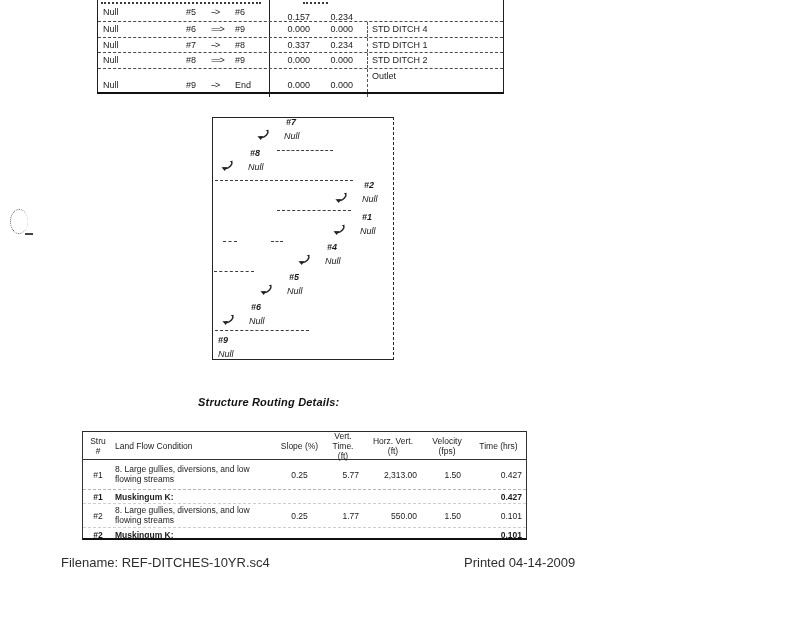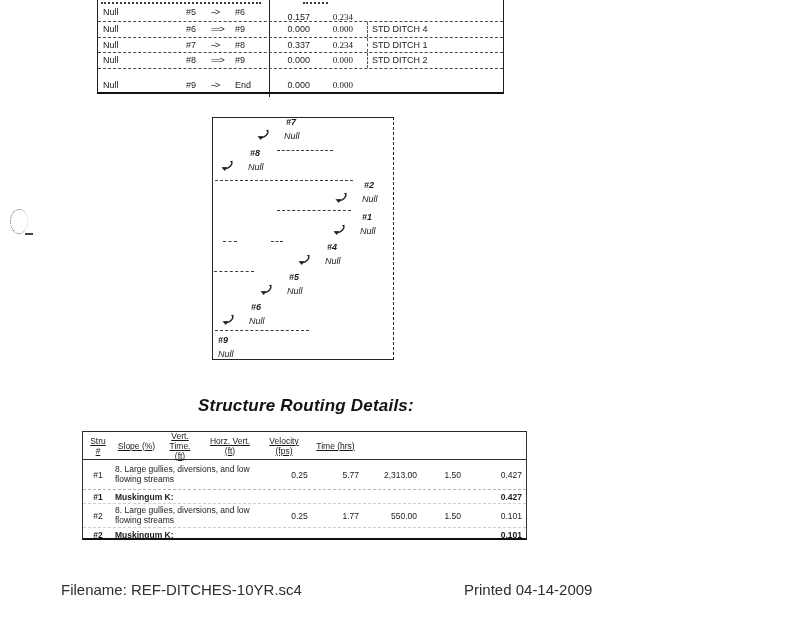--- a/index.html
+++ b/index.html
@@ -13,21 +13,21 @@
     border-left:1.5px solid #1f1f1f;border-right:1.5px solid #1f1f1f;
     border-bottom:2px solid #111;font-size:9px;
   }
   .net-row{display:flex;width:100%;}
   .net-row .c{display:flex;align-items:center;}
   .c-null{width:83px;padding-left:5px;}
   .c-from{width:25px;}
   .c-arr{width:24px;letter-spacing:-1px;}
   .c-to{width:34px;border-right:1.2px solid #222;}
   .c-v1{width:40px;justify-content:flex-end;}
-  .c-v2{width:43px;justify-content:flex-end;font-family:Liberation Serif, serif;}
+  .c-v2{width:43px;justify-content:flex-end;}
   .c-name{flex:1;margin-left:14px;border-left:1px dashed #555;padding-left:4px;}
   .net-sep{border-bottom:1px dashed #4a4a4a;}
   .r1{height:21px;} .r1 .c{align-items:flex-end;padding-bottom:4px;}
   .r1 .c-v1,.r1 .c-v2{align-items:flex-end;margin-top:22px;}
   .r2,.r3,.r4{height:14.5px;}
   .r5{height:28px;position:relative;}
   .r5 .c{padding-top:11px;align-items:flex-start;}
   .r5 .c-name{padding-top:2px;}
   .scan-dash{position:absolute;border-top:2px dotted #3a3a3a;}
   
@@ -44,47 +44,47 @@
   }
   .node{position:absolute;width:72px;height:32px;}
   .node .nicon{position:absolute;left:0;top:8px;}
   .node .nid{position:absolute;left:30px;top:-2px;font-style:italic;font-weight:bold;font-size:9px;}
   .node .nsub{position:absolute;left:28px;top:12px;font-style:italic;font-size:9px;}
   .node-noicon .nid{left:0;} .node-noicon .nsub{left:0;}
   .dline{position:absolute;border-top:1.4px dashed #3c3c3c;}
   
   .routing-title{
     position:absolute;left:198px;top:396px;
-    font-size:17px;font-weight:bold;font-style:italic;letter-spacing:0.2px;color:#121212;
+    font-size:11px;font-weight:bold;font-style:italic;letter-spacing:0.2px;color:#121212;
   }
   
   .rt{
     position:absolute;left:82px;top:431px;width:445px;height:109px;
     border:1px solid #333;border-bottom:2.5px solid #101010;border-top:1.2px solid #2a2a2a;
     font-size:8.5px;box-sizing:border-box;
   }
   .rt-row{display:flex;width:100%;box-sizing:border-box;}
   .rt .cell{box-sizing:border-box;display:flex;align-items:center;}
   .col-stru{width:30px;justify-content:center;text-align:center;}
   .col-cond{width:163px;padding-left:2px;}
   .col-slope{width:47px;justify-content:center;}
   .col-vert{width:40px;justify-content:flex-end;padding-right:4px;text-align:right;}
   .col-horz{width:60px;justify-content:flex-end;padding-right:6px;text-align:right;}
   .col-vel{width:48px;justify-content:flex-end;padding-right:10px;text-align:center;}
   .col-time{width:55px;justify-content:flex-end;padding-right:4px;text-align:right;}
   .rt-head{height:28px;border-bottom:1.1px solid #333;}
-  .rt-head .cell{flex-direction:column;justify-content:center;text-align:center;padding-right:0;text-decoration:underline;}
+  .rt-head .cell{flex-direction:column;justify-content:center;text-align:center;padding-right:0;}
   .rt-head .col-cond{flex-direction:row;justify-content:flex-start;text-align:left;}
   .rt-r1{height:30px;border-bottom:1px dashed #b5b5b5;}
   .rt-mk{height:14px;font-weight:bold;border-bottom:1px dashed #cfcfcf;}
   .rt-r2{height:24px;border-bottom:1px dashed #cfcfcf;}
   .rt-mk2{height:13px;font-weight:bold;border-bottom:none;}
   .cond-text{line-height:1.15;}
   
-  .footer-item{position:absolute;font-size:15px;color:#2e2e2e;margin-top:26px;}
+  .footer-item{position:absolute;font-size:13px;color:#2e2e2e;}
   .footer-left{left:61px;top:555px;}
   .footer-right{left:464px;top:555px;}
 </style>
 </head>
 <body>
 
 <div class="net-table">
   <div class="scan-dash" style="left:3px;top:2px;width:160px;"></div>
   <div class="scan-dash" style="left:205px;top:2px;width:25px;"></div>
 
@@ -127,20 +127,21 @@
     <div class="c c-name">STD DITCH 2</div>
   </div>
 
   <div class="net-row r5">
     <div class="c c-null">Null</div>
     <div class="c c-from">#9</div>
     <div class="c c-arr">--&gt;</div>
     <div class="c c-to">End</div>
     <div class="c c-v1">0.000</div>
     <div class="c c-v2">0.000</div>
+    <div class="c c-name">Outlet</div>
   </div>
 </div>
 
 <div class="arc-artifact"></div>
 <div class="arc-tick"></div>
 
 <div class="diagram">
 
   <div class="dline" style="left:64px;top:32px;width:56px;"></div>
   <div class="dline" style="left:2px;top:62px;width:138px;"></div>
@@ -234,20 +235,21 @@
 </div>
 
 <div class="routing-title">Structure Routing Details:</div>
 
 <div class="rt">
   <div class="rt-row rt-head">
     <div class="cell col-stru">
       <span>Stru</span>
       <span>#</span>
     </div>
+    <div class="cell col-cond">Land Flow Condition</div>
     <div class="cell col-slope">Slope (%)</div>
     <div class="cell col-vert">
       <span>Vert. Time.</span>
       <span>(ft)</span>
     </div>
     <div class="cell col-horz">
       <span>Horz. Vert.</span>
       <span>(ft)</span>
     </div>
     <div class="cell col-vel">

